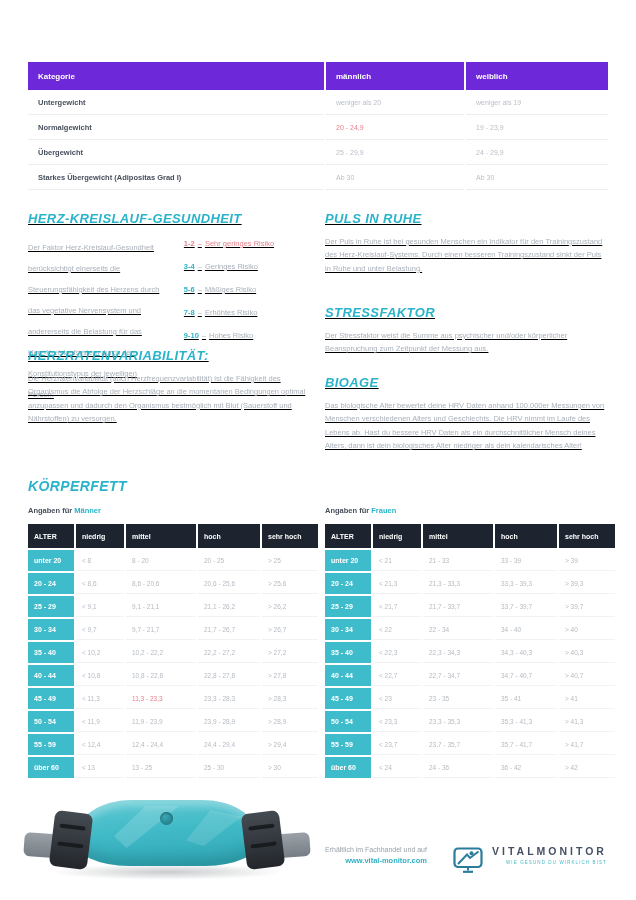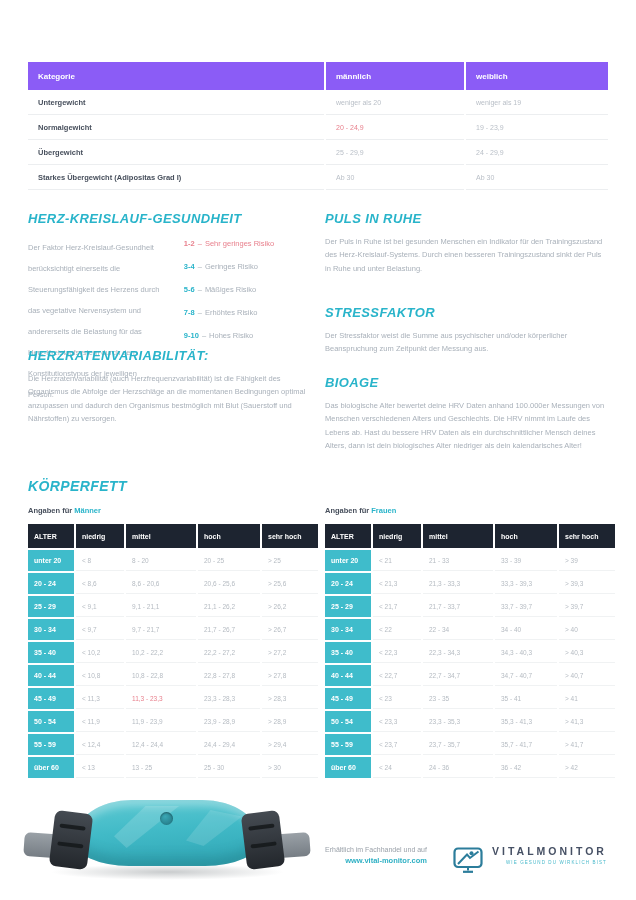--- a/index.html
+++ b/index.html
@@ -3,30 +3,30 @@
 <meta charset="utf-8">
 <style>
   html,body{margin:0;padding:0;background:#ffffff;}
   .page{position:relative;width:636px;height:900px;background:#ffffff;overflow:hidden;
         font-family:"Liberation Sans",sans-serif;}
   .heading{font-style:italic;font-weight:bold;color:#29b4ca;letter-spacing:.4px;margin:0;}
   .title{position:absolute;left:28px;top:26px;font-size:15px;}
   
   .kbmi{position:absolute;left:28px;top:62px;width:580px;}
   .kbmi-head{display:grid;grid-template-columns:296px 138px 142px;column-gap:2px;}
-  .kbmi-head div{background:#8b5cf6;color:#ffffff;font-size:8px;font-weight:bold;
+  .kbmi-head div{background:#6d28d9;color:#ffffff;font-size:8px;font-weight:bold;
                  padding:10px 10px 9px 10px;}
   .kbmi-row{display:grid;grid-template-columns:296px 138px 142px;column-gap:2px;height:25px;}
   .kbmi-cell{display:flex;align-items:center;padding-left:10px;border-bottom:1px solid #eceef0;}
   .kbmi-cell.cat{font-size:7.5px;font-weight:bold;color:#474f5c;}
   .kbmi-cell.val{font-size:7px;color:#b9bfc7;}
   .red{color:#e8808d !important;}
   
   .cols{position:absolute;left:28px;top:205px;width:580px;height:270px;}
-  .sec{position:absolute;}
+  .sec{position:absolute;text-decoration:underline;}
   .sec h2{font-size:13px;margin:0 0 9px 0;}
   .sec p{margin:0;font-size:7.5px;line-height:13.4px;color:#a9b1ba;}
   .sec-herz{left:0;top:6px;width:282px;}
   .herz-grid{display:flex;margin-top:11px;}
   .herz-grid p{width:138px;line-height:21px;}
   .risks{margin-left:24px;width:132px;padding-top:2px;}
   .risk-item{font-size:7.5px;margin-bottom:14px;color:#a9b1ba;white-space:nowrap;}
   .risk-range{color:#29b4ca;font-weight:bold;}
   .risk-item.red .risk-range,.risk-item.red .risk-label,.risk-item.red .risk-sep{color:#e8808d;}
   .risk-sep{margin:0 3px;}

